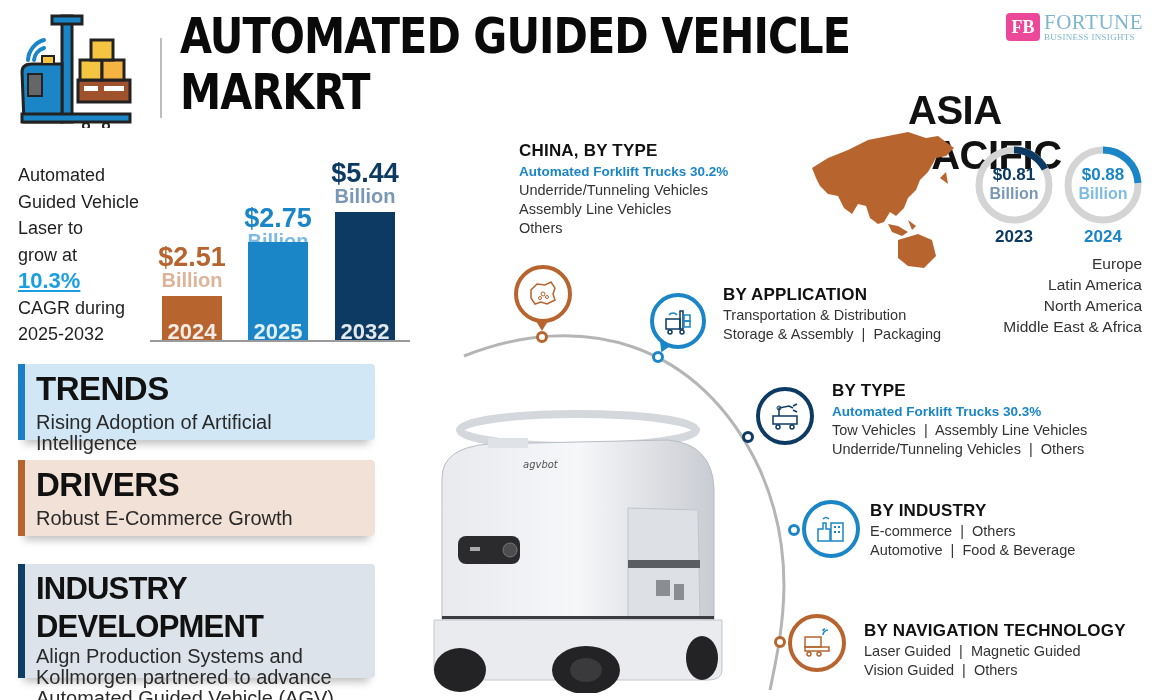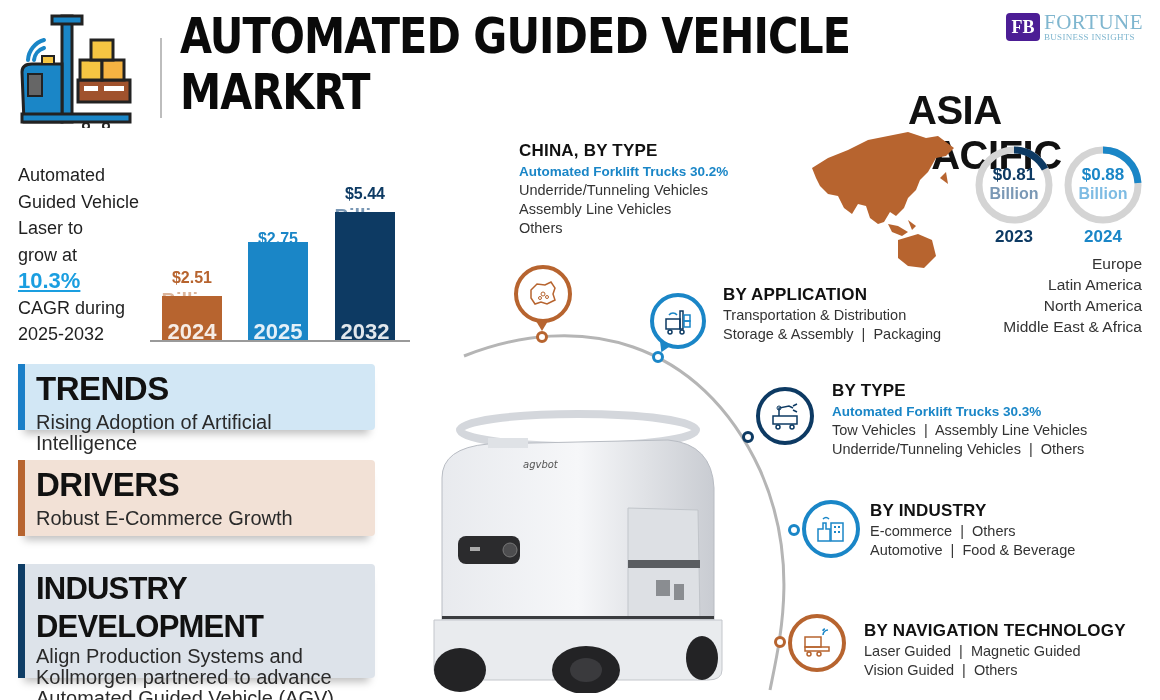--- a/index.html
+++ b/index.html
@@ -6,42 +6,42 @@
   html, body { width: 1160px; height: 700px; background: #ffffff; overflow: hidden; }
   body { position: relative; font-family: "Liberation Sans", sans-serif; color: #1a1a1a; }
   .abs { position: absolute; }
 
   
   .logo-icon { left: 14px; top: 10px; width: 120px; height: 118px; }
   .title-divider { left: 160px; top: 38px; width: 2px; height: 80px; background: #bdbdbd; }
   .title { left: 180px; top: 8px; font-family: "DejaVu Sans", sans-serif; font-weight: 900; font-size: 50px; line-height: 56px; letter-spacing: -1px; color: #0a0a0a; font-stretch: condensed; }
   .title span { display: block; transform: scaleX(0.92); transform-origin: left; font-weight: bold; }
   .brand { left: 1006px; top: 10px; width: 140px; height: 34px; display: flex; align-items: center; gap: 4px; }
-  .brand-mark { width: 34px; height: 28px; background: #4c1d95; border-radius: 4px; color: #fff; font-weight: bold; font-size: 18px; display: flex; align-items: center; justify-content: center; font-family: "Liberation Serif", serif; }
+  .brand-mark { width: 34px; height: 28px; background: #ec4899; border-radius: 4px; color: #fff; font-weight: bold; font-size: 18px; display: flex; align-items: center; justify-content: center; font-family: "Liberation Serif", serif; }
   .brand-text { display: flex; flex-direction: column; line-height: 1; }
   .brand-name { font-family: "Liberation Serif", serif; font-size: 21px; color: #7fb6cf; letter-spacing: 0.5px; }
   .brand-sub { font-family: "Liberation Serif", serif; font-size: 9px; color: #7fb6cf; letter-spacing: 0.3px; }
 
   
   .growth-text { left: 18px; top: 162px; width: 140px; font-size: 18px; line-height: 26.5px; color: #1f1f1f; }
   .growth-cagr { color: #1a9ee0; font-weight: bold; font-size: 22px; text-decoration: underline; }
 
   
   .chart { left: 150px; top: 150px; width: 260px; height: 195px; }
   .bar { position: absolute; bottom: 4px; width: 60px; display: flex; align-items: flex-end; justify-content: center; }
   .bar-year { color: rgba(255,255,255,0.88); font-weight: bold; font-size: 22px; line-height: 22px; margin-bottom: -2px; }
   .bar-label { position: absolute; width: 80px; text-align: center; font-weight: bold; line-height: 23px; }
-  .bar-value { display: block; font-size: 16px; margin-top: 20px; }
+  .bar-value { display: block; font-size: 27px; }
   .bar-unit { display: block; font-size: 20px; }
   .chart-axis { position: absolute; left: 0; right: 0; bottom: 3px; height: 2px; background: #9a9a9a; }
 
   
   .card { left: 18px; width: 357px; border-radius: 0 4px 4px 0; box-shadow: 0 10px 8px -6px rgba(0,0,0,0.25); padding: 6px 10px 0 18px; }
   .card::before { content: ""; position: absolute; left: 0; top: 0; bottom: 0; width: 7px; }
-  .card-trends { top: 364px; height: 66px; background: #d2e7f5; }
+  .card-trends { top: 364px; height: 76px; background: #d2e7f5; }
   .card-trends::before { background: #1a7fc8; }
   .card-drivers { top: 460px; height: 76px; background: #f2e1d6; }
   .card-drivers::before { background: #b7642f; }
   .card-dev { top: 564px; height: 114px; background: #dde3ea; }
   .card-dev::before { background: #0e3d66; }
   .card-title { font-size: 33px; font-weight: bold; color: #111; line-height: 38px; letter-spacing: -0.5px; }
   .card-body { font-size: 20px; color: #2a2a2a; line-height: 21px; margin-top: 4px; }
 
   
   .robot { left: 428px; top: 408px; width: 300px; height: 285px; }

